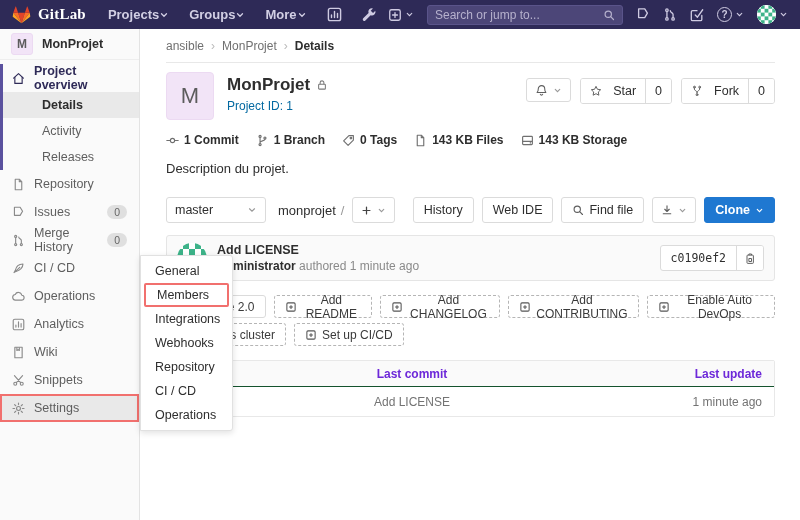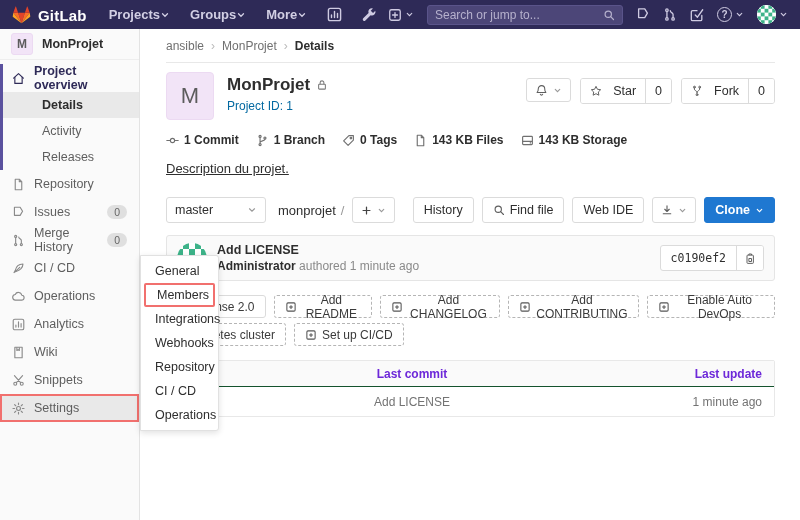--- a/index.html
+++ b/index.html
@@ -2,21 +2,21 @@
 <html><head>
 <meta charset="utf-8">
 <style>
   * { margin:0; padding:0; box-sizing:border-box; }
   html,body { width:800px; height:520px; font-family:"Liberation Sans", sans-serif; background:#fff; color:#2e2e2e; overflow:hidden; }
   .icn { display:inline-block; vertical-align:middle; flex:none; }
   svg { display:block; }
 
   
   .topnav { position:absolute; left:0; top:0; width:800px; height:29px; background:#2e2a57; display:flex; align-items:center; padding:0 12px; z-index:200; }
-  .brand { display:flex; align-items:flex-end; gap:7px; }
+  .brand { display:flex; align-items:flex-start; gap:7px;font-family:Liberation Serif, serif; }
   .brand-name { color:#fff; font-size:15px; font-weight:bold; letter-spacing:.2px; }
   .nav-menus { display:flex; align-items:center; gap:20px; margin-left:22px; }
   .nav-menu { display:flex; align-items:center; color:#d2cfe4; font-size:13px; font-weight:600; cursor:pointer; }
   .nav-ico { color:#cfcbe2; margin-left:0; }
   .nav-right { margin-left:auto; display:flex; align-items:center; gap:13px; }
   .plus-dd { display:flex; align-items:center; gap:3px; color:#cfcbe2; cursor:pointer; }
   .searchbox { display:flex; align-items:center; width:196px; height:20px; background:#4c4678; border:1px solid #5a548a; border-radius:3px; padding:0 7px; }
   .searchbox input { flex:1; background:transparent; border:none; outline:none; color:#e8e6f2; font-size:12px; font-family:"Liberation Sans", sans-serif; }
   .searchbox input::placeholder { color:#b6b1cd; }
   .help-dd, .avatar-dd { display:flex; align-items:center; gap:3px; color:#cfcbe2; cursor:pointer; }
@@ -35,21 +35,21 @@
   .snav-section-active { border-left:3px solid #5a519e; }
   .snav-section-active .snav-item { padding-left:9px; }
   .snav-item.active-top { color:#2e2a57; font-weight:bold; }
   .snav-item.active-top .icn { color:#2e2a57; }
   .snav-sub { height:26px; padding-left:39px; font-size:12.5px; display:flex; align-items:center; color:#5e5e5e; cursor:pointer; }
   .snav-sub.active { background:#e9e9e9; color:#2e2e2e; font-weight:bold; }
   .settings-red { border:2px solid #f1706e; height:28px; display:flex; align-items:center; gap:9px; padding:0 10px; font-size:12.5px; color:#5e5e5e; background:#e9e9e9; cursor:pointer; }
   .settings-red .icn { color:#8a8a8a; }
 
   
-  .popup { position:absolute; left:140px; top:255px; width:79px; background:#fff; border:1px solid #e1e1e1; border-radius:0 3px 3px 0; box-shadow:0 2px 6px rgba(0,0,0,.12); padding:3px 0; z-index:120; }
+  .popup { position:absolute; left:140px; top:255px; width:93px; background:#fff; border:1px solid #e1e1e1; border-radius:0 3px 3px 0; box-shadow:0 2px 6px rgba(0,0,0,.12); padding:3px 0; z-index:120; }
   .popup-item { padding:5px 0 5px 14px; font-size:12.5px; line-height:14px; color:#2e2e2e; cursor:pointer; }
   .popup-item.redbox { border:2px solid #f1706e; border-radius:2px; margin:0 3px; padding:3px 0 3px 11px; }
 
   
   .main { position:absolute; left:141px; top:29px; right:0; bottom:0; background:#fff; }
   .content { padding:0 25px; }
   .crumbs { display:flex; align-items:center; gap:7px; padding:10px 0 9px; border-bottom:1px solid #e8e8e8; font-size:12px; color:#707070; }
   .crumbs .sep { color:#bbb; }
   .crumbs .last { color:#2e2e2e; font-weight:bold; }
 
@@ -62,21 +62,21 @@
   .proj-id { font-size:12px; color:#0369a1; margin-top:4px; }
   .head-actions { margin-left:auto; display:flex; gap:9px; align-items:flex-start; padding-top:6px; }
   .btn { display:inline-flex; align-items:center; gap:5px; height:26px; padding:0 10px; background:#fff; border:1px solid #dbdbdb; border-radius:3px; font-size:12.5px; color:#2e2e2e; cursor:pointer; font-family:"Liberation Sans", sans-serif; }
   .seg { display:inline-flex; border:1px solid #dbdbdb; border-radius:3px; overflow:hidden; }
   .seg .part { display:inline-flex; align-items:center; gap:11px; height:24px; padding:0 9px; font-size:12.5px; background:#fff; cursor:pointer; }
   .seg .cnt { border-left:1px solid #dbdbdb; }
 
   .stats { display:flex; align-items:center; gap:17px; margin-top:13px; font-size:12px; font-weight:bold; color:#2e2e2e; }
   .stat { display:flex; align-items:center; gap:5px; cursor:pointer; }
   .stat .icn { color:#707070; }
-  .desc { margin-top:14px; font-size:13px; color:#2e2e2e;text-decoration:underline; }
+  .desc { margin-top:14px; font-size:13px; color:#2e2e2e; }
 
   .toolbar { display:flex; align-items:center; margin-top:21px; }
   .branch-select { width:100px; height:26px; border:1px solid #dbdbdb; border-radius:3px; background:#fff; display:flex; align-items:center; justify-content:space-between; padding:0 8px; font-size:12.5px; cursor:pointer; color:#2e2e2e; }
   .branch-select .icn { color:#999; }
   .path { margin-left:12px; font-size:13px; color:#2e2e2e; }
   .path .slash { color:#999; margin-left:5px; }
   .plus-btn { margin-left:8px; }
   .toolbar-right { margin-left:auto; display:flex; gap:8px; }
   .btn-clone { background:#1f78d1; border-color:#1f78d1; color:#fff; font-weight:bold; }
   .btn-clone .icn { color:#fff; }
@@ -490,31 +490,31 @@
             <svg width="9" height="9" viewBox="0 0 16 16" fill="none" stroke="currentColor" stroke-width="2" stroke-linecap="round">
               <path d="M4 6l4 4 4-4"></path>
             </svg>
           </span>
       </button>
       <div class="toolbar-right">
         <button class="btn">
             <span>History</span>
           </button>
         <button class="btn">
+            <span>Web IDE</span>
+          </button>
+        <button class="btn">
           <span class="icn" style="color:#5e5e5e">
               <svg width="12" height="12" viewBox="0 0 16 16" fill="none" stroke="currentColor" stroke-width="1.5" stroke-linecap="round">
                 <circle cx="7" cy="7" r="4.2"></circle>
                 <path d="M10.2 10.2L14 14"></path>
               </svg>
             </span>
           <span>Find file</span>
         </button>
-        <button class="btn">
-            <span>Web IDE</span>
-          </button>
         <button class="btn" style="padding:0 8px">
           <span class="icn" style="color:#5e5e5e">
               <svg width="12" height="12" viewBox="0 0 16 16" fill="none" stroke="currentColor" stroke-width="1.5" stroke-linecap="round" stroke-linejoin="round">
                 <path d="M8 2.5v7M5 7l3 3 3-3M3 13h10"></path>
               </svg>
             </span>
           <span class="icn" style="color:#999">
               <svg width="9" height="9" viewBox="0 0 16 16" fill="none" stroke="currentColor" stroke-width="2" stroke-linecap="round">
                 <path d="M4 6l4 4 4-4"></path>
               </svg>

